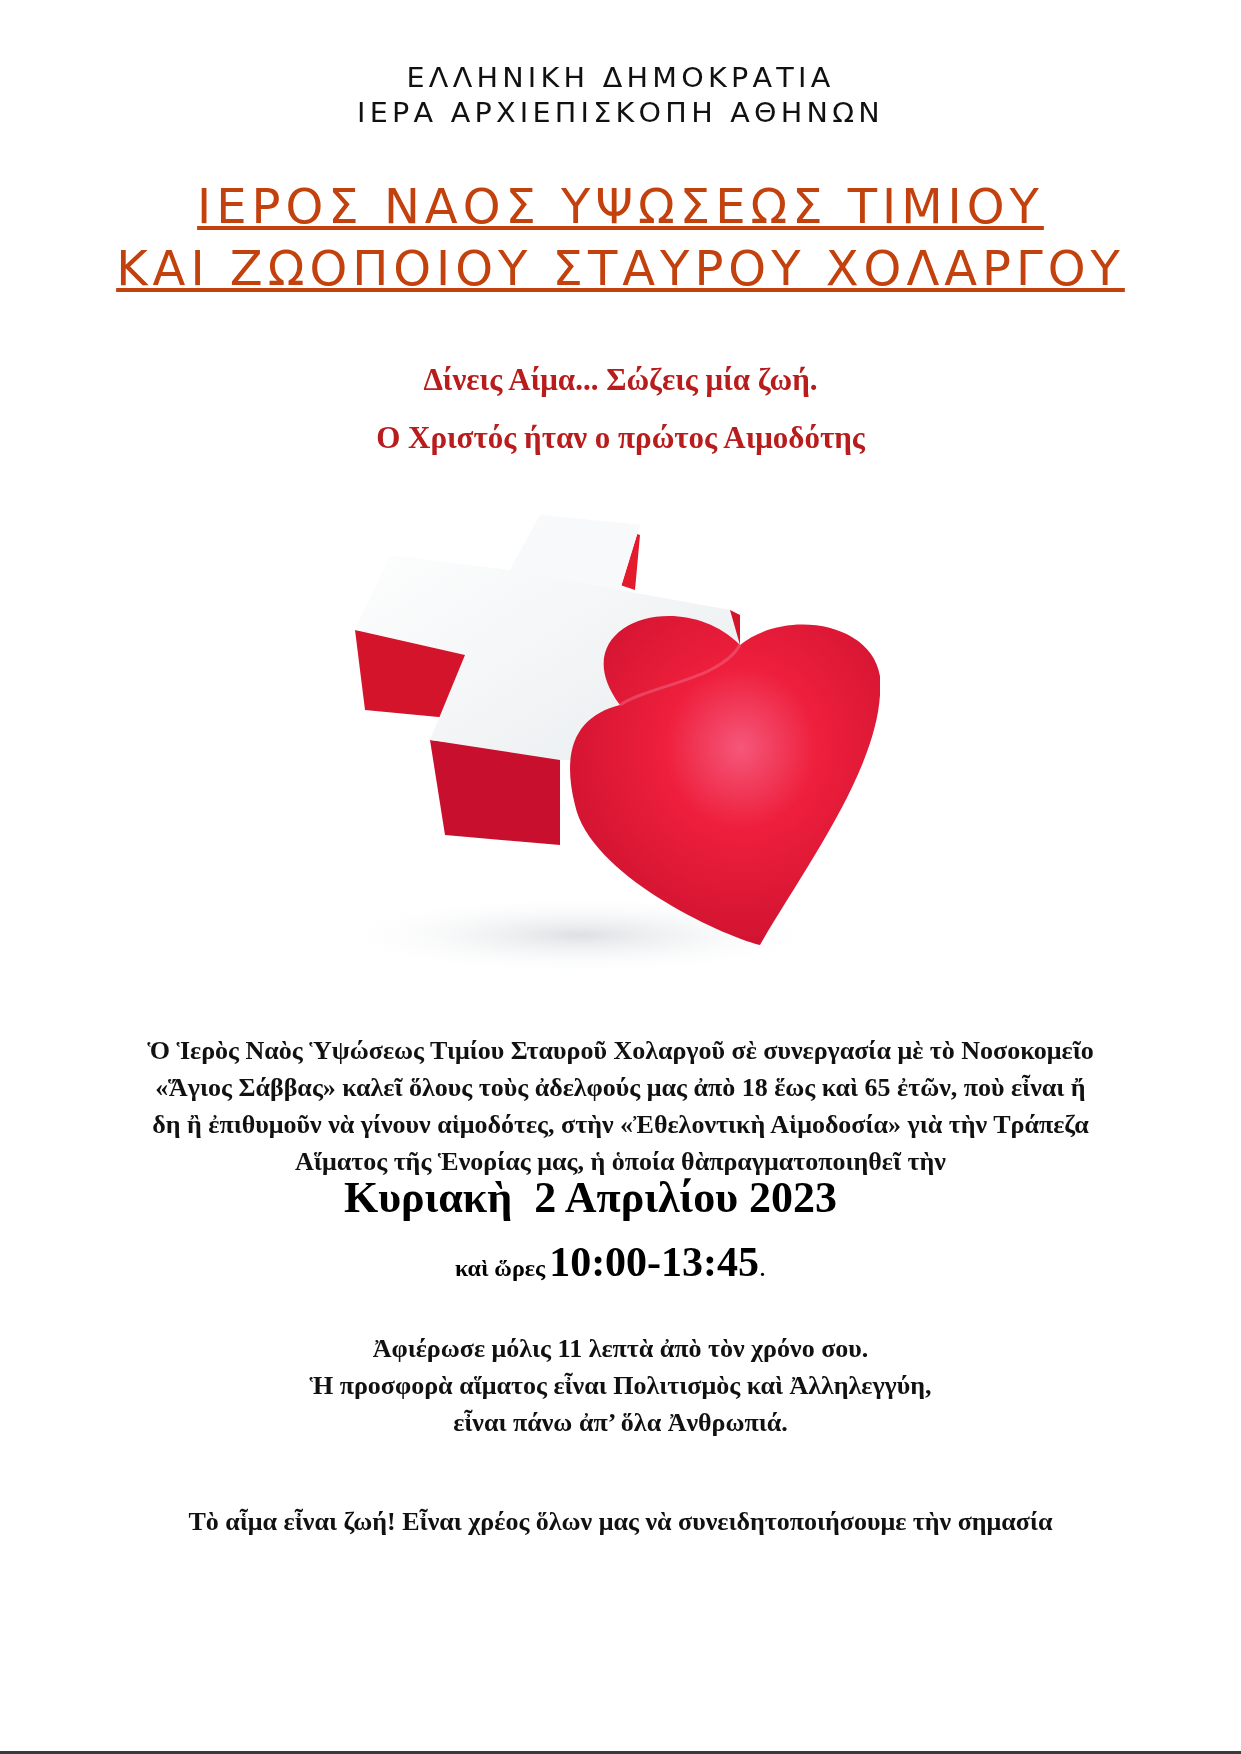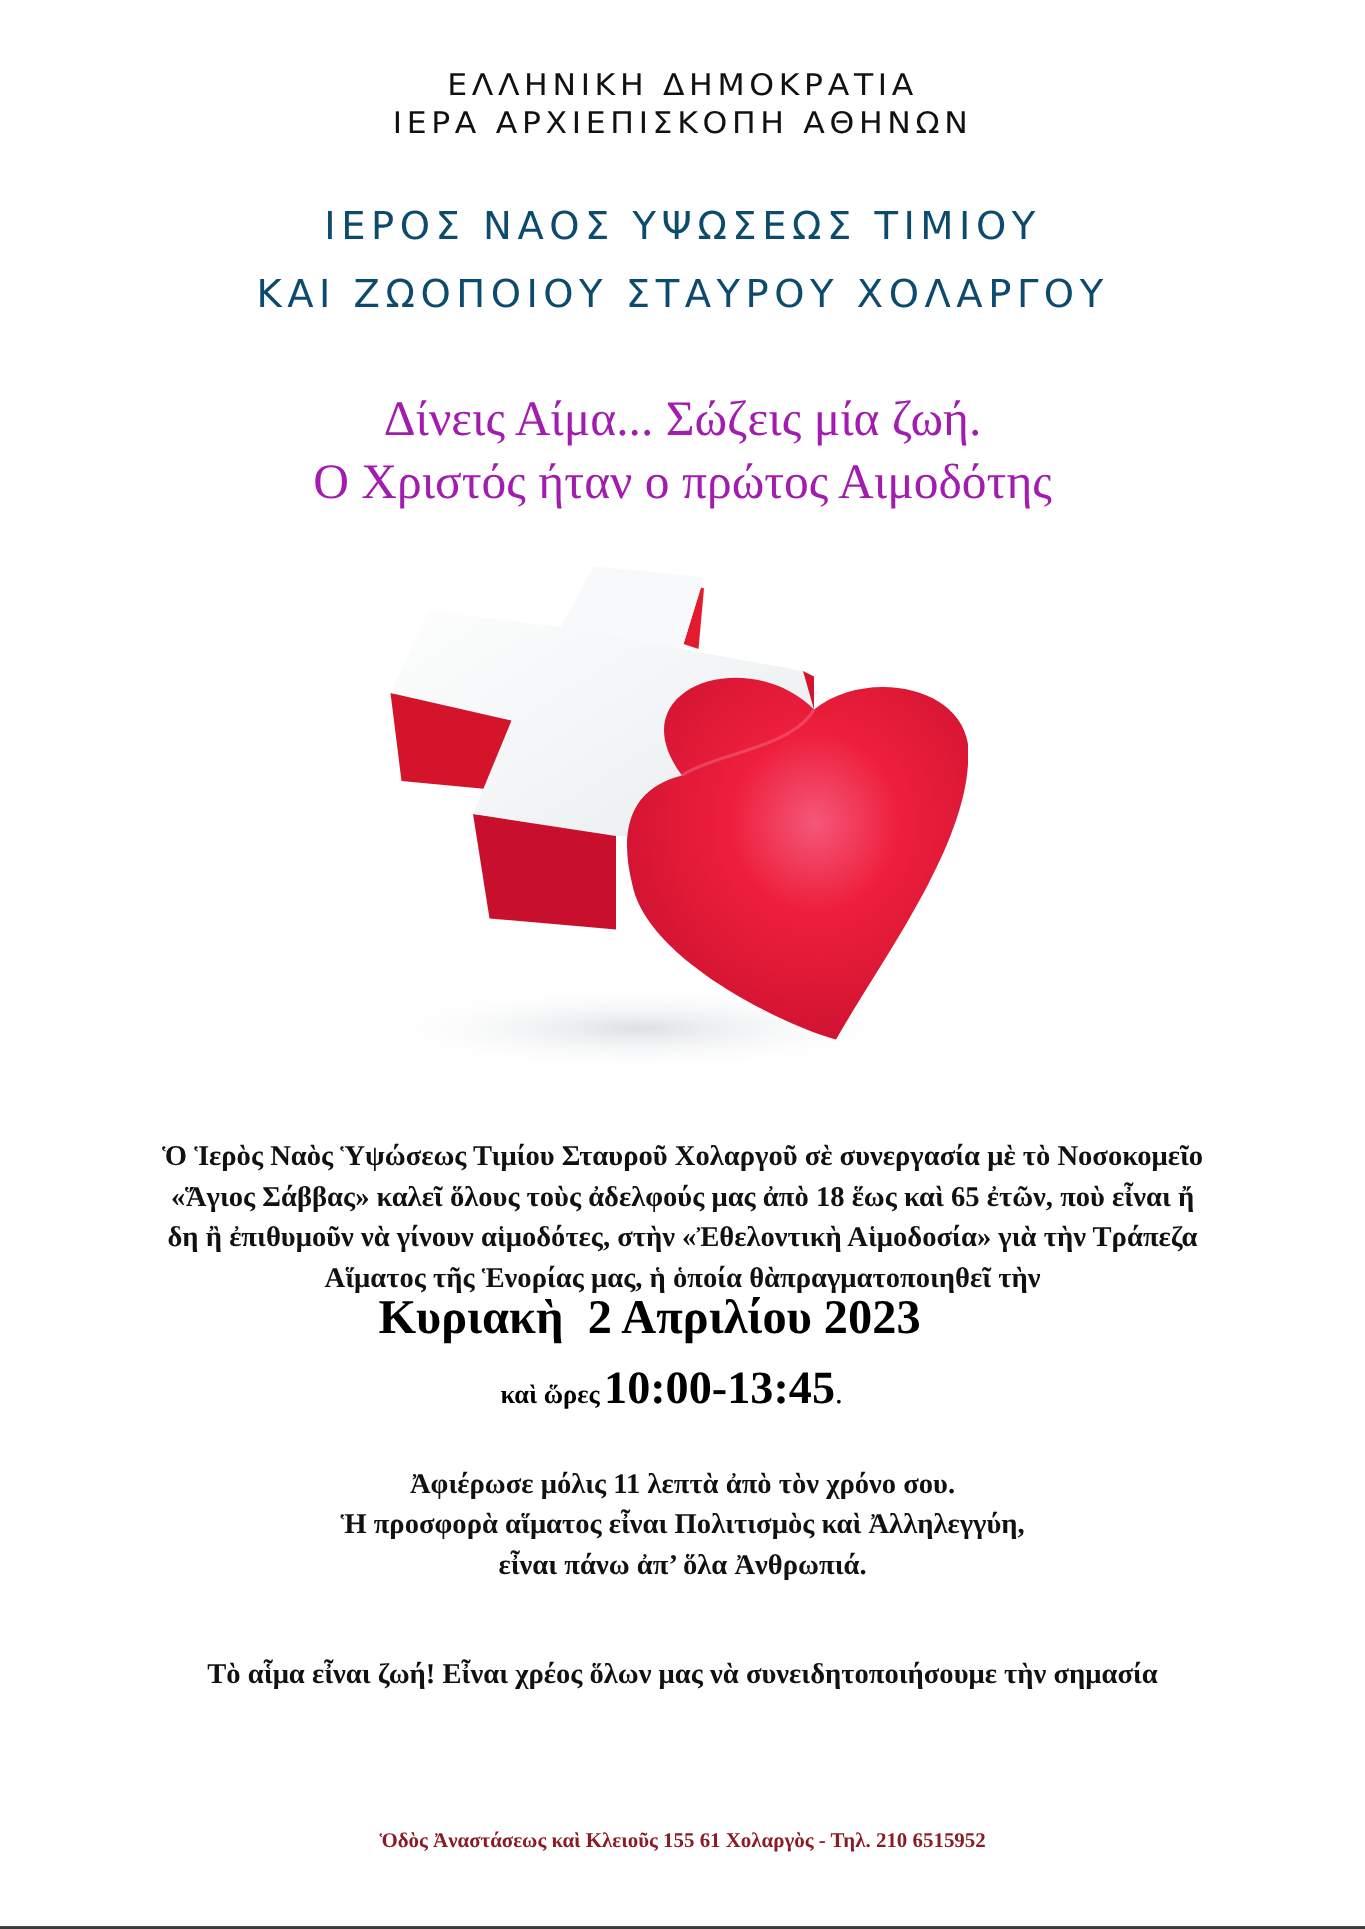--- a/index.html
+++ b/index.html
@@ -5,25 +5,25 @@
     html, body { margin: 0; padding: 0; background: #ffffff; }
     body { width: 1241px; height: 1754px; position: relative; overflow: hidden; }
     .page { position: absolute; left: 0; top: 0; width: 1154px; height: 1751px; background: #fff; }
     .bottom-rule { position: absolute; left: 0; bottom: 0; width: 1241px; height: 3px; background: #3a3a3a; }
     .centered { position: absolute; left: 0; width: 1241px; text-align: center; white-space: nowrap; }
 
     .header-small { font-family: "DejaVu Sans", sans-serif; color: #111; font-size: 27px; letter-spacing: 4px; line-height: 36px; font-weight: normal; transform: scaleX(1.06); }
     .h1 { top: 60px; }
     .h2 { top: 95px; }
 
-    .title { font-family: "DejaVu Sans", sans-serif; color: #0c4a6e; font-size: 35px; letter-spacing: 5px; line-height: 62px; font-weight: normal; }
+    .title { font-family: "DejaVu Sans", sans-serif; color: #c2410c; font-size: 48px; letter-spacing: 5px; line-height: 62px; font-weight: normal; text-decoration: underline; }
     .t1 { top: 175px; }
     .t2 { top: 237px; }
 
-    .slogan { font-family: "Liberation Serif", serif; color: #a21caf; font-weight: normal; font-size: 45px; line-height: 56px; }
+    .slogan { font-family: "Liberation Serif", serif; color: #b91c1c; font-weight: bold; font-size: 31px; line-height: 56px; }
     .s1 { top: 352px; }
     .s2 { top: 410px; }
 
     .graphic { position: absolute; left: 320px; top: 515px; width: 560px; height: 470px; }
 
     .body-text { font-family: "Liberation Serif", serif; color: #111; font-weight: bold; font-size: 26px; line-height: 37px; }
     .p1 { top: 1032px; }
 
     .date { font-family: "Liberation Serif", serif; color: #000; font-weight: bold; font-size: 44px; line-height: 52px; top: 1172px; left: -30px; }
     .date .weekday { font-weight: bold; }
@@ -102,15 +102,14 @@
   <div class="centered body-text p2">
     <div>Ἀφιέρωσε μόλις 11 λεπτὰ ἀπὸ τὸν χρόνο σου.</div>
     <div>Ἡ προσφορὰ αἵματος εἶναι Πολιτισμὸς καὶ Ἀλληλεγγύη,</div>
     <div>εἶναι πάνω ἀπ’ ὅλα Ἀνθρωπιά.</div>
   </div>
 
   <div class="centered body-text p3">
     <div>Τὸ αἷμα εἶναι ζωή!  Εἶναι χρέος ὅλων μας νὰ συνειδητοποιήσουμε τὴν σημασία</div>
   </div>
 
-  <div class="centered footer">Ὁδὸς Ἀναστάσεως καὶ Κλειοῦς 155 61 Χολαργὸς - Τηλ. 210 6515952</div>
 </div>
 <div class="bottom-rule"></div>
 
 </body></html>

